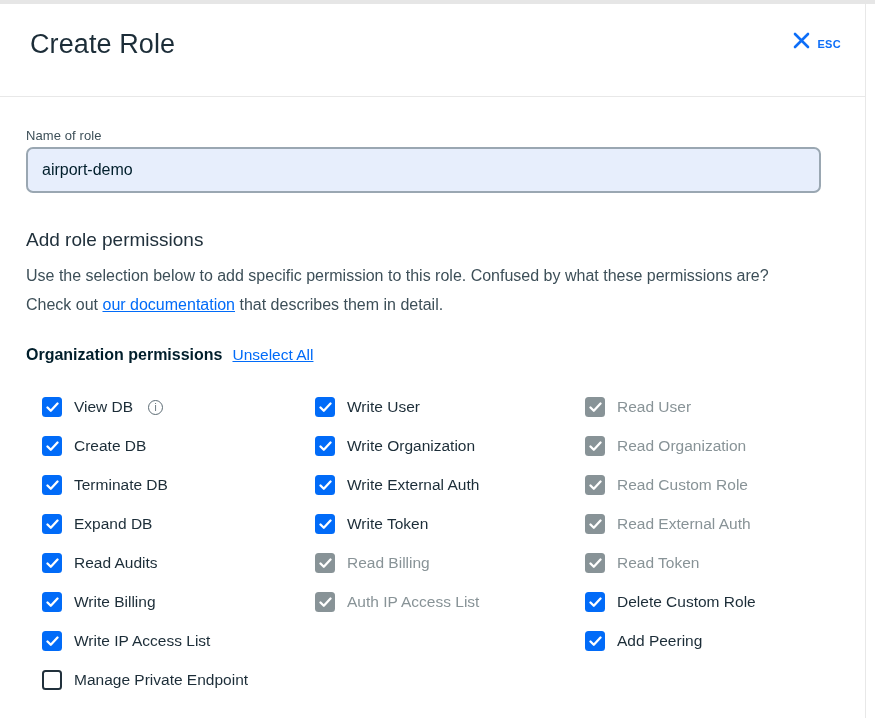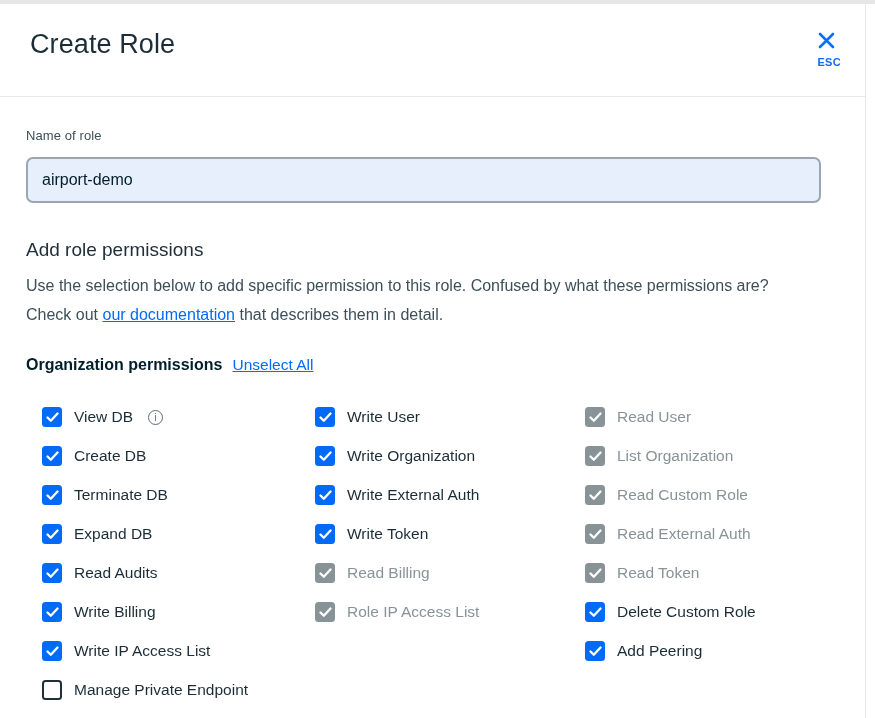--- a/index.html
+++ b/index.html
@@ -31,22 +31,22 @@
     padding: 25px 20px 0 30px;
   }
   .modal-title {
     font-size: 27px;
     font-weight: 500;
     color: #1c2d38;
     letter-spacing: 0.1px;
   }
   .close-btn {
     display: flex;
-    flex-direction: column;
-    align-items: flex-start;
+    flex-direction: row;
+    align-items: flex-end;
     gap: 6px;
     color: #0d6ef8;
     cursor: pointer;
     padding: 2px 4px;
     background: none;
     border: none;
     font-family: "Liberation Sans", sans-serif;
   }
   .close-x svg { display: block; }
   .close-esc {
@@ -58,21 +58,21 @@
   .content { padding: 0 44px 0 26px; }
   .field-label {
     display: block;
     margin-top: 31px;
     font-size: 13px;
     font-weight: normal;
     color: #3d4f58;
     letter-spacing: 0.1px;
   }
   .name-input {
-    margin-top: 14px;
+    margin-top: 4px;
     width: 100%;
     height: 46px;
     border: 2px solid #9aa7b2;
     border-radius: 7px;
     background: #e7eefc;
     font-family: "Liberation Sans", sans-serif;
     font-size: 16px;
     color: #001e2b;
     padding: 0 14px;
     outline: none;
@@ -287,39 +287,39 @@
               </svg>
             </span>
             <span class="perm-label disabled">Read Billing</span>
           </div>
           <div class="perm-row">
             <span class="cb checked disabled">
               <svg width="13" height="11" viewBox="0 0 13 11">
                 <path d="M1.5 5.5 L4.8 8.8 L11.5 1.5" stroke="#ffffff" stroke-width="2.3" fill="none" stroke-linecap="round" stroke-linejoin="round"></path>
               </svg>
             </span>
-            <span class="perm-label disabled">Role IP Access List</span>
+            <span class="perm-label disabled">Auth IP Access List</span>
           </div>
         </div>
         <div>
           <div class="perm-row">
             <span class="cb checked disabled">
               <svg width="13" height="11" viewBox="0 0 13 11">
                 <path d="M1.5 5.5 L4.8 8.8 L11.5 1.5" stroke="#ffffff" stroke-width="2.3" fill="none" stroke-linecap="round" stroke-linejoin="round"></path>
               </svg>
             </span>
             <span class="perm-label disabled">Read User</span>
           </div>
           <div class="perm-row">
             <span class="cb checked disabled">
               <svg width="13" height="11" viewBox="0 0 13 11">
                 <path d="M1.5 5.5 L4.8 8.8 L11.5 1.5" stroke="#ffffff" stroke-width="2.3" fill="none" stroke-linecap="round" stroke-linejoin="round"></path>
               </svg>
             </span>
-            <span class="perm-label disabled">List Organization</span>
+            <span class="perm-label disabled">Read Organization</span>
           </div>
           <div class="perm-row">
             <span class="cb checked disabled">
               <svg width="13" height="11" viewBox="0 0 13 11">
                 <path d="M1.5 5.5 L4.8 8.8 L11.5 1.5" stroke="#ffffff" stroke-width="2.3" fill="none" stroke-linecap="round" stroke-linejoin="round"></path>
               </svg>
             </span>
             <span class="perm-label disabled">Read Custom Role</span>
           </div>
           <div class="perm-row">

